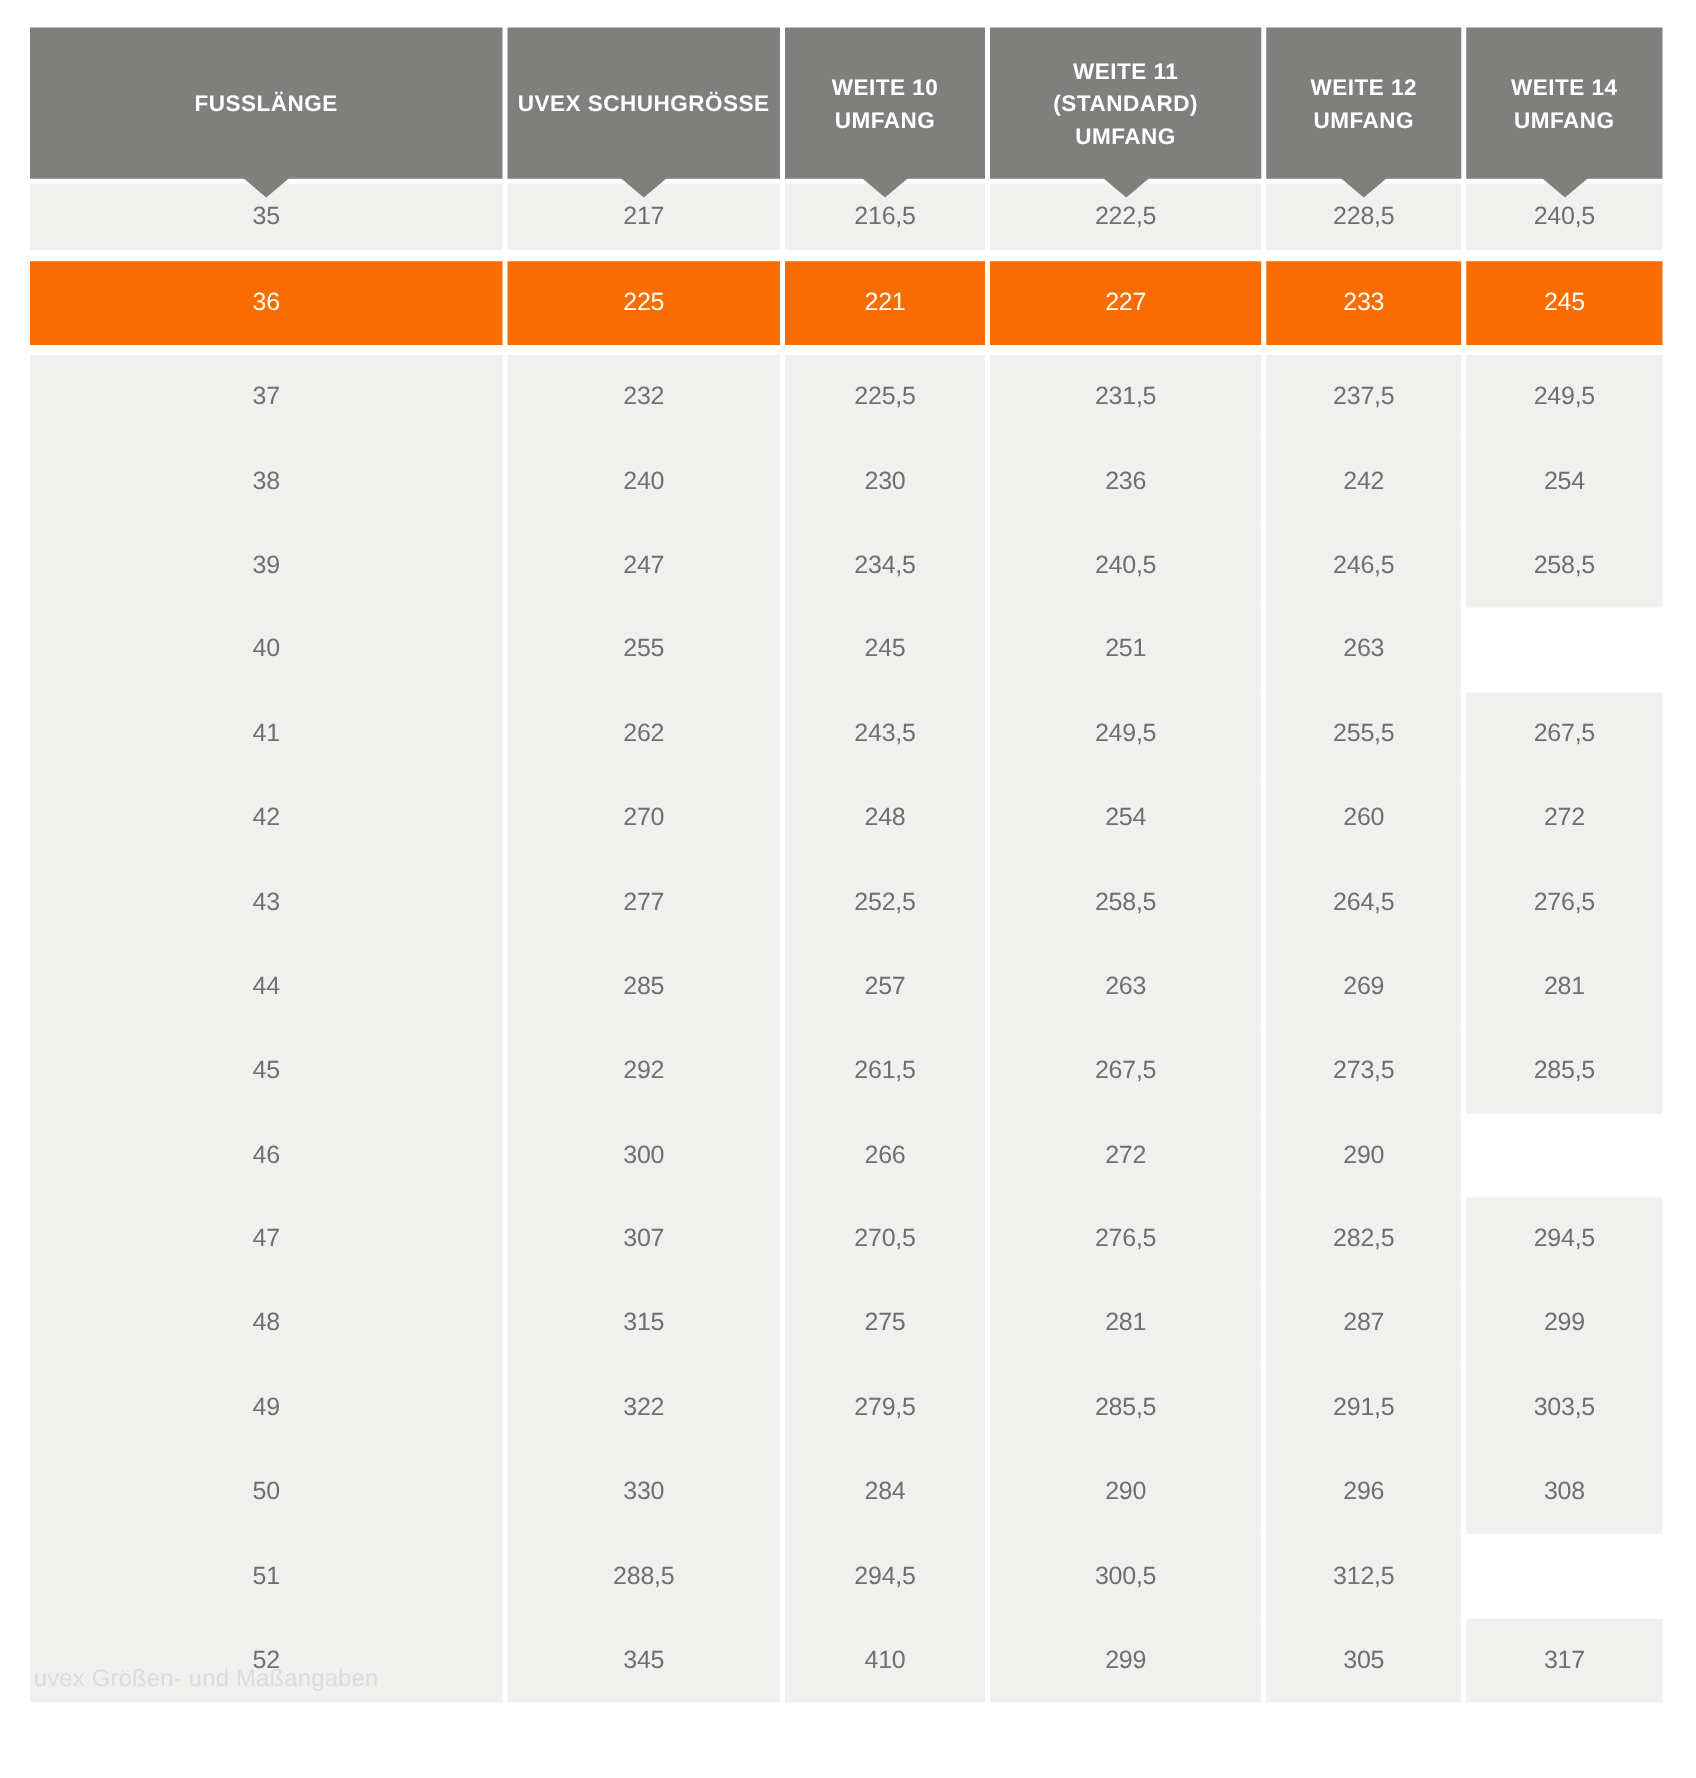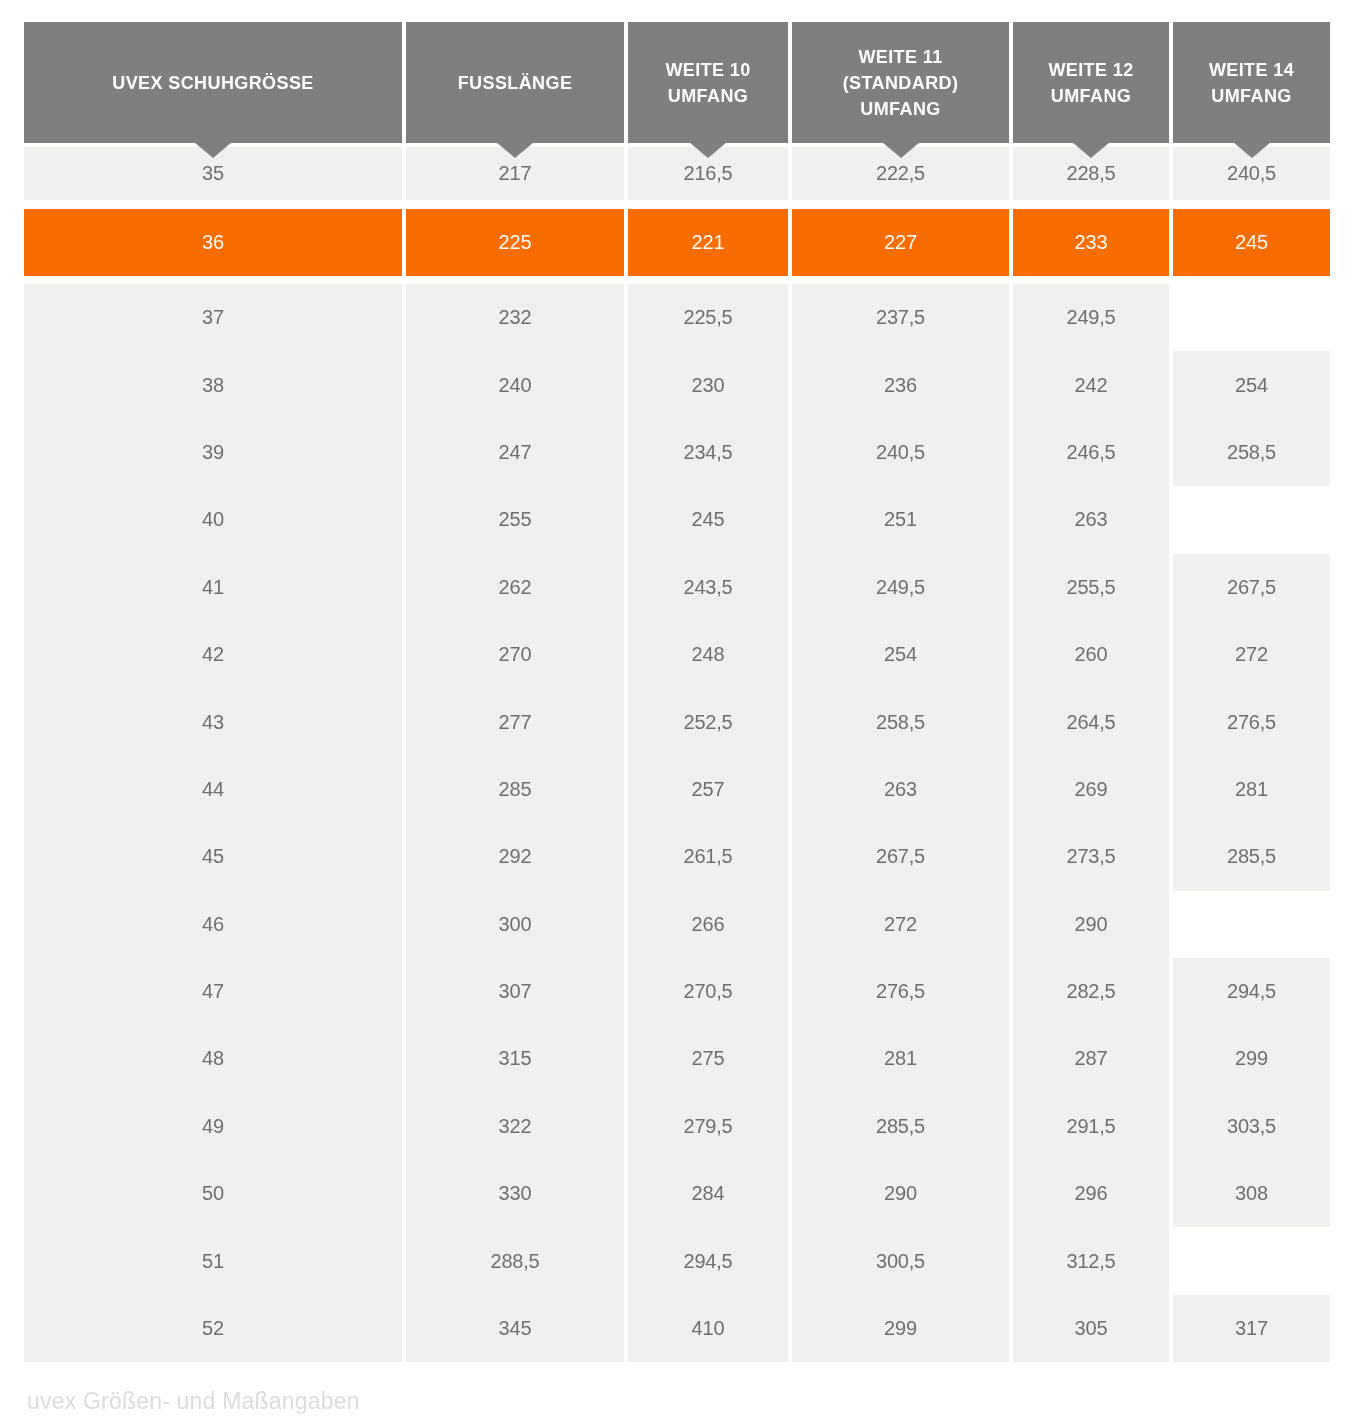--- a/index.html
+++ b/index.html
@@ -79,41 +79,41 @@
     margin-top: 9px;
     margin-bottom: 8px;
   }
   .row.highlight .cell {
     background: var(--highlight-bg, #F86C00);
     color: #FFFDF6;
   }
   .caption {
     position: absolute;
     left: 27px;
-    top: 1388px;
-    font-size: 23px;
+    top: 1333px;
+    font-size: 19px;
     letter-spacing: 0.2px;
     color: var(--caption-text, #DCDCDC);
   }
 </style>
 </head>
 <body>
 
 <div class="page">
   <div class="size-table">
     <div class="header-row" id="header-row">
         <div class="header-cell">
           <div>
+            <div>FUSSLÄNGE</div>
+          </div>
+          <span class="tri"></span>
+        </div>
+        <div class="header-cell">
+          <div>
             <div>UVEX SCHUHGRÖSSE</div>
-          </div>
-          <span class="tri"></span>
-        </div>
-        <div class="header-cell">
-          <div>
-            <div>FUSSLÄNGE</div>
           </div>
           <span class="tri"></span>
         </div>
         <div class="header-cell">
           <div>
             <div>WEITE 10</div>
             <div>UMFANG</div>
           </div>
           <span class="tri"></span>
         </div>
@@ -154,20 +154,21 @@
           <div class="cell">225</div>
           <div class="cell">221</div>
           <div class="cell">227</div>
           <div class="cell">233</div>
           <div class="cell">245</div>
         </div>
         <div class="row">
           <div class="cell">37</div>
           <div class="cell">232</div>
           <div class="cell">225,5</div>
+          <div class="cell">231,5</div>
           <div class="cell">237,5</div>
           <div class="cell">249,5</div>
         </div>
         <div class="row">
           <div class="cell">38</div>
           <div class="cell">240</div>
           <div class="cell">230</div>
           <div class="cell">236</div>
           <div class="cell">242</div>
           <div class="cell">254</div>

